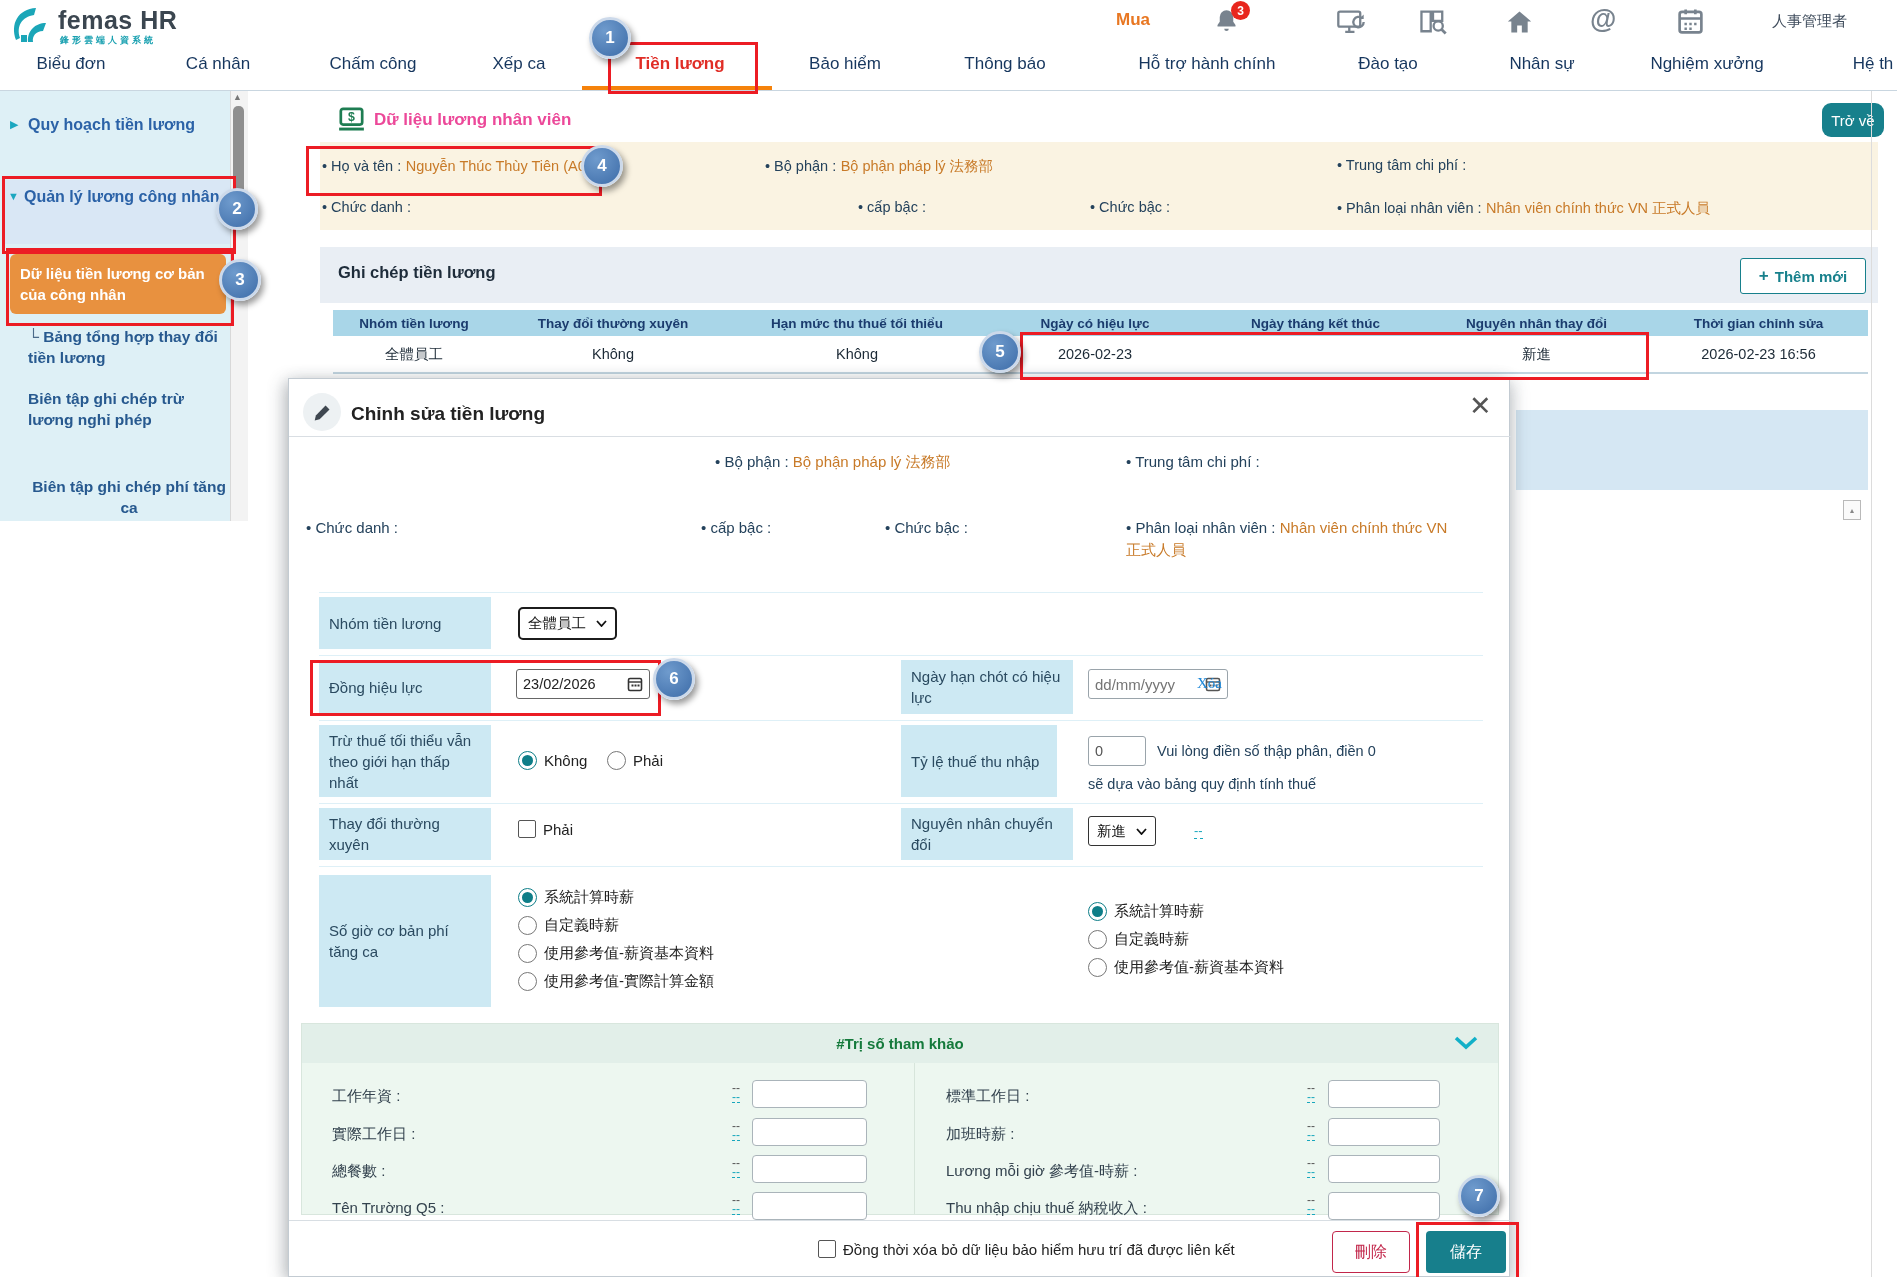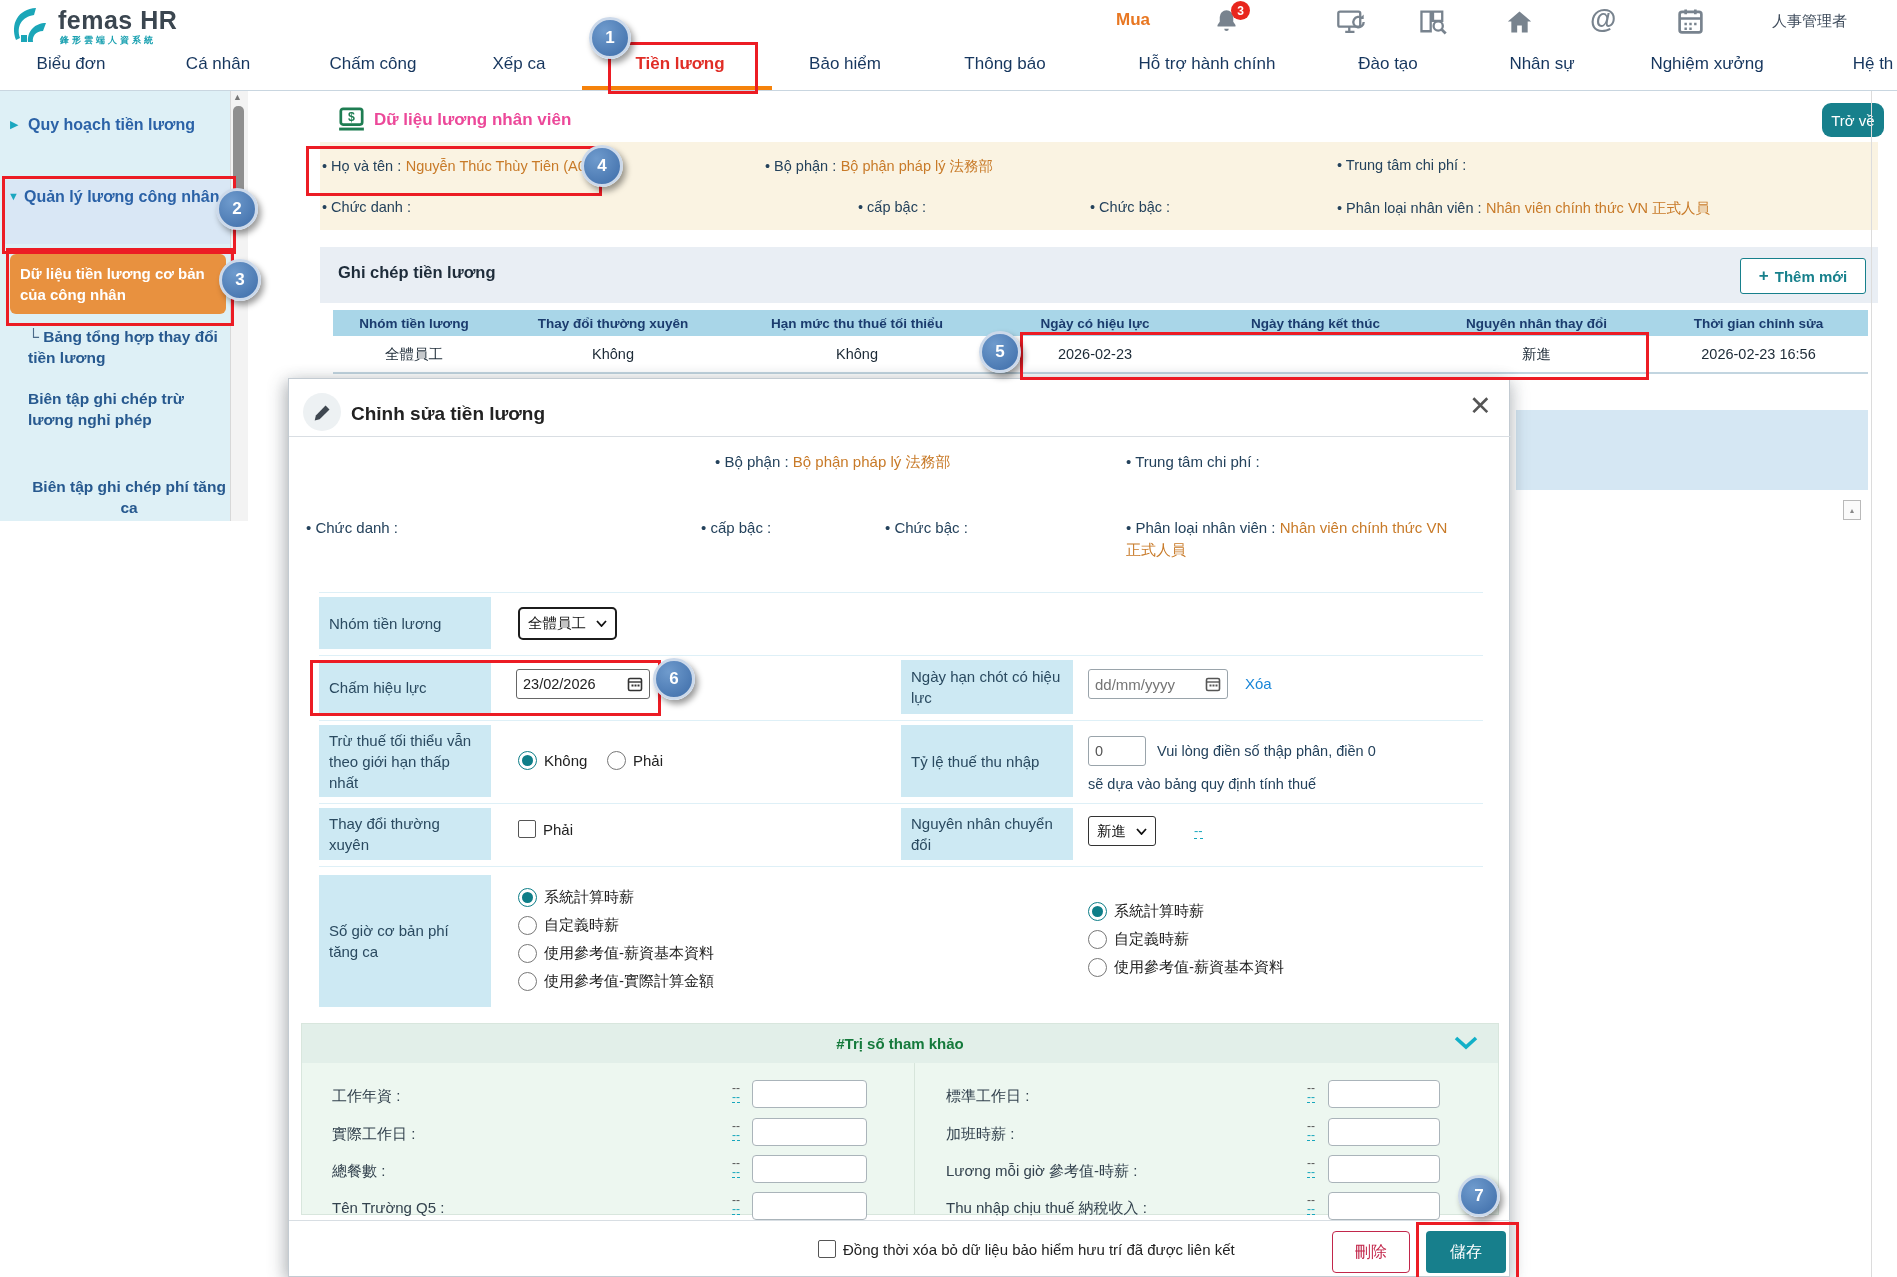--- a/index.html
+++ b/index.html
@@ -278,51 +278,51 @@
     <div class="frowline" style="top:213px;"></div>
     <div class="fcell" style="left:30px;top:218px;width:172px;height:52px;">Nhóm tiền lương</div>
     <div class="sel" style="left:229px;top:228px;height:33px;">
       <span>全體員工</span>
       <svg width="11" height="7" viewBox="0 0 11 7">
           <polyline points="1,1 5.5,6 10,1" fill="none" stroke="#111" stroke-width="1.8"></polyline>
         </svg>
     </div>
 
     <div class="frowline" style="top:276px;"></div>
-    <div class="fcell" style="left:30px;top:281px;width:172px;height:54px;">Chấm hiệu lực</div>
+    <div class="fcell" style="left:30px;top:281px;width:172px;height:54px;">Đồng hiệu lực</div>
     <input class="inp" style="left: 227px; top: 290px; width: 134px; height: 30px;" value="23/02/2026">
     <div class="calic" style="left:338px;top:297px;">
       <svg width="16" height="16" viewBox="0 0 16 16">
           <rect x="1.5" y="2.5" width="13" height="12" rx="1.5" fill="none" stroke="#333" stroke-width="1.6"></rect>
           <path d="M1.5 6h13" stroke="#333" stroke-width="1.4"></path>
           <path d="M4.5 8.5h2v2h-2z M7.5 8.5h2v2h-2z M10.5 8.5h2v2h-2z" fill="#333"></path>
         </svg>
     </div>
     <div class="fcell" style="left:612px;top:281px;width:172px;height:54px;">Ngày hạn chót có hiệu lực</div>
     <input class="inp soft" style="left: 799px; top: 290px; width: 140px; height: 30px; font-size: 15px;" placeholder="dd/mm/yyyy">
     <div class="calic" style="left:916px;top:297px;">
       <svg width="16" height="16" viewBox="0 0 16 16">
           <rect x="1.5" y="2.5" width="13" height="12" rx="1.5" fill="none" stroke="#555" stroke-width="1.6"></rect>
           <path d="M1.5 6h13" stroke="#555" stroke-width="1.4"></path>
           <path d="M4.5 8.5h2v2h-2z M7.5 8.5h2v2h-2z M10.5 8.5h2v2h-2z" fill="#555"></path>
         </svg>
     </div>
-    <div class="xoa" style="left:956px;top:296px;">Xóa</div>
+    <div class="xoa" style="left:908px;top:296px;font-family:Liberation Serif, serif;">Xóa</div>
 
     <div class="frowline" style="top:341px;"></div>
     <div class="fcell" style="left:30px;top:346px;width:172px;height:72px;">Trừ thuế tối thiểu vẫn theo giới hạn thấp nhất</div>
     <label class="radio sel2" style="left:229px;top:372px;">
       <span class="dot"></span>
       <span>Không</span>
     </label>
     <label class="radio" style="left:318px;top:372px;">
       <span class="dot"></span>
       <span>Phải</span>
     </label>
-    <div class="fcell" style="left:612px;top:346px;width:172px;height:72px;">Tỷ lệ thuế thu nhập</div>
+    <div class="fcell" style="left:612px;top:346px;width:156px;height:72px;">Tỷ lệ thuế thu nhập</div>
     <input class="inp soft" style="left: 799px; top: 357px; width: 58px; height: 30px;" value="0">
     <div class="hint" style="left:868px;top:364px;">Vui lòng điền số thập phân, điền 0</div>
     <div class="hint" style="left:799px;top:397px;">sẽ dựa vào bảng quy định tính thuế</div>
 
     <div class="frowline" style="top:424px;"></div>
     <div class="fcell" style="left:30px;top:429px;width:172px;height:52px;">Thay đổi thường xuyên</div>
     <label class="chkrow" style="left:229px;top:441px;">
       <span class="cb"></span>
       <span>Phải</span>
     </label>

